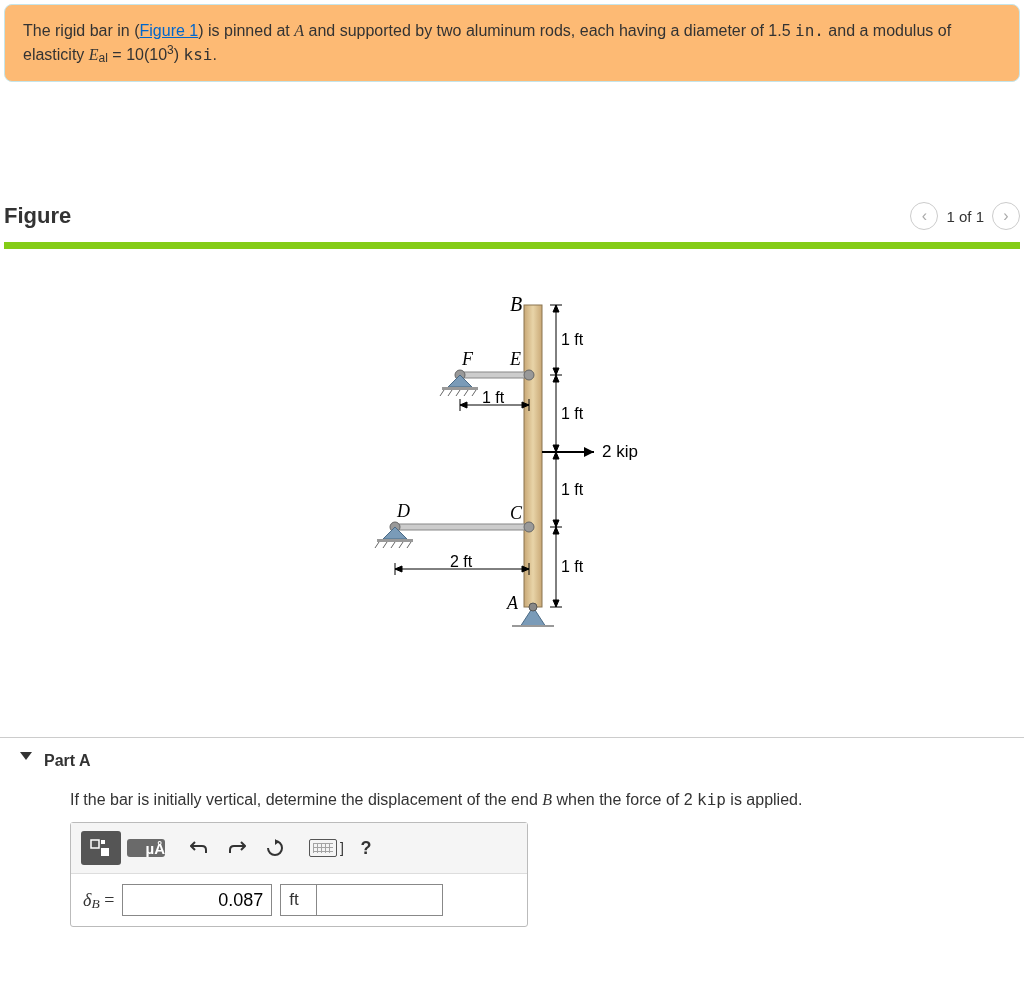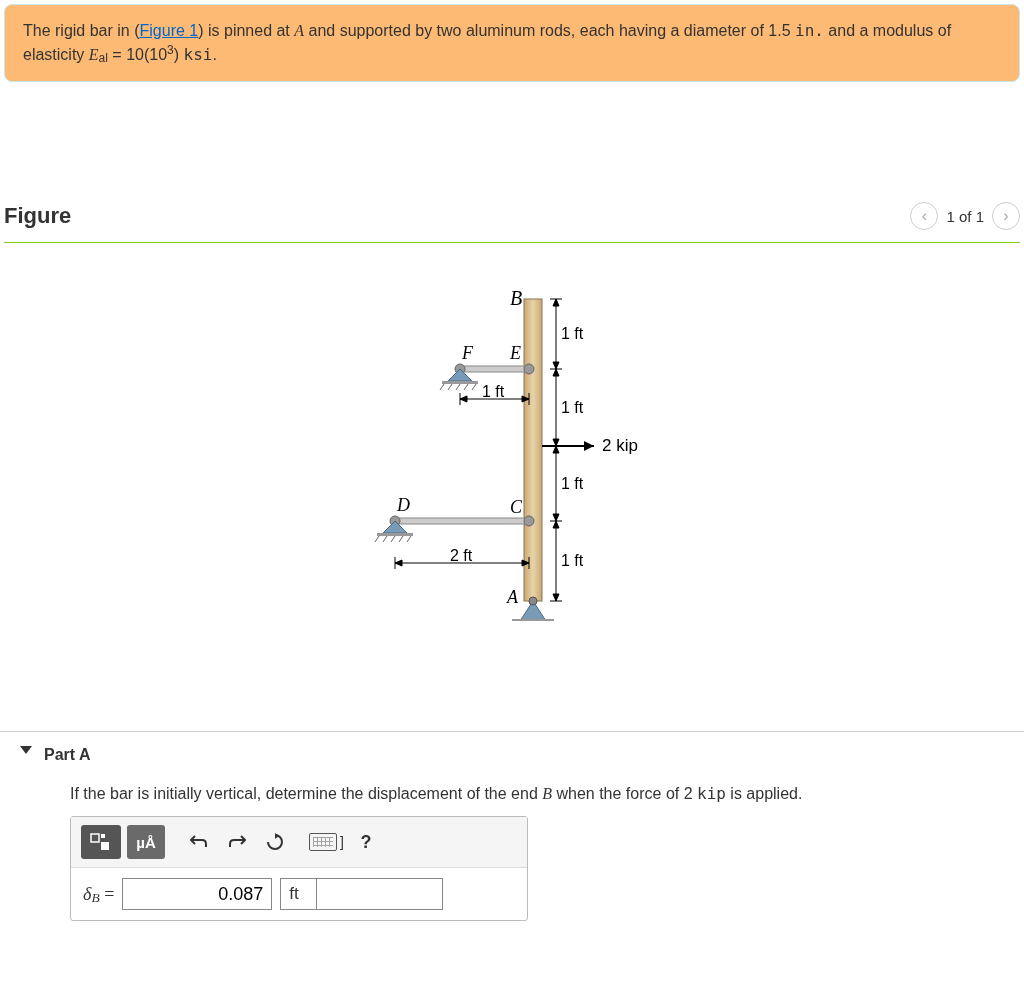--- a/index.html
+++ b/index.html
@@ -21,21 +21,21 @@
     .unit-text { font-family: monospace; }
 
     .figure-section {
       margin-top: 120px;
       padding: 0 4px;
     }
     .figure-header {
       display: flex;
       justify-content: space-between;
       align-items: center;
-      border-bottom: 1px solid #84cc16;
+      border-bottom: 7px solid #84cc16;
       padding-bottom: 12px;
       margin-bottom: 8px;
     }
     .figure-title { font-size: 22px; font-weight: bold; color: #333; }
     .figure-nav { display: flex; align-items: center; gap: 8px; font-size: 15px; }
     .nav-btn {
       width: 28px; height: 28px; border-radius: 50%; border: 1px solid #ccc;
       background: #fff; display: flex; align-items: center; justify-content: center;
       color: #aaa; font-size: 16px; cursor: pointer;
     }
@@ -84,21 +84,21 @@
       display: flex;
       align-items: center;
       gap: 6px;
     }
     .tool-btn {
       width: 32px; height: 30px; border-radius: 3px;
       display: flex; align-items: center; justify-content: center;
       cursor: pointer; font-size: 15px; color: #333;
     }
     .tool-btn.dark { background: #555; color: #fff; font-weight: bold; width: 40px; height: 34px; }
-    .tool-btn.dark2 { background: #6a6a6a; color: #fff; font-weight: bold; width: 38px; height: 34px; }
+    .tool-btn.dark2 { background: #6a6a6a; color: #fff; font-weight: bold; width: 38px; height: 18px; justify-content: flex-end; }
     .tool-spacer { width: 6px; }
 
     .answer-row {
       display: flex;
       align-items: center;
       padding: 10px 12px;
       gap: 8px;
     }
     .answer-label { font-family: 'Times New Roman', serif; font-style: italic; font-size: 18px; }
     .answer-input, .unit-input {

